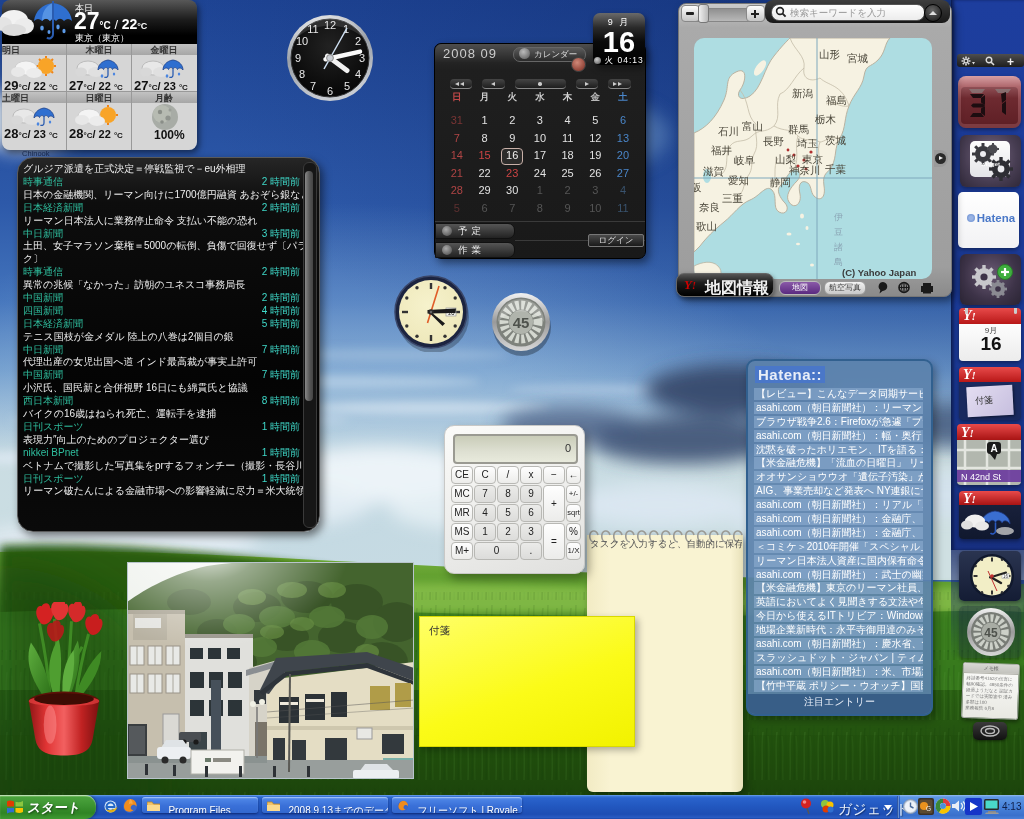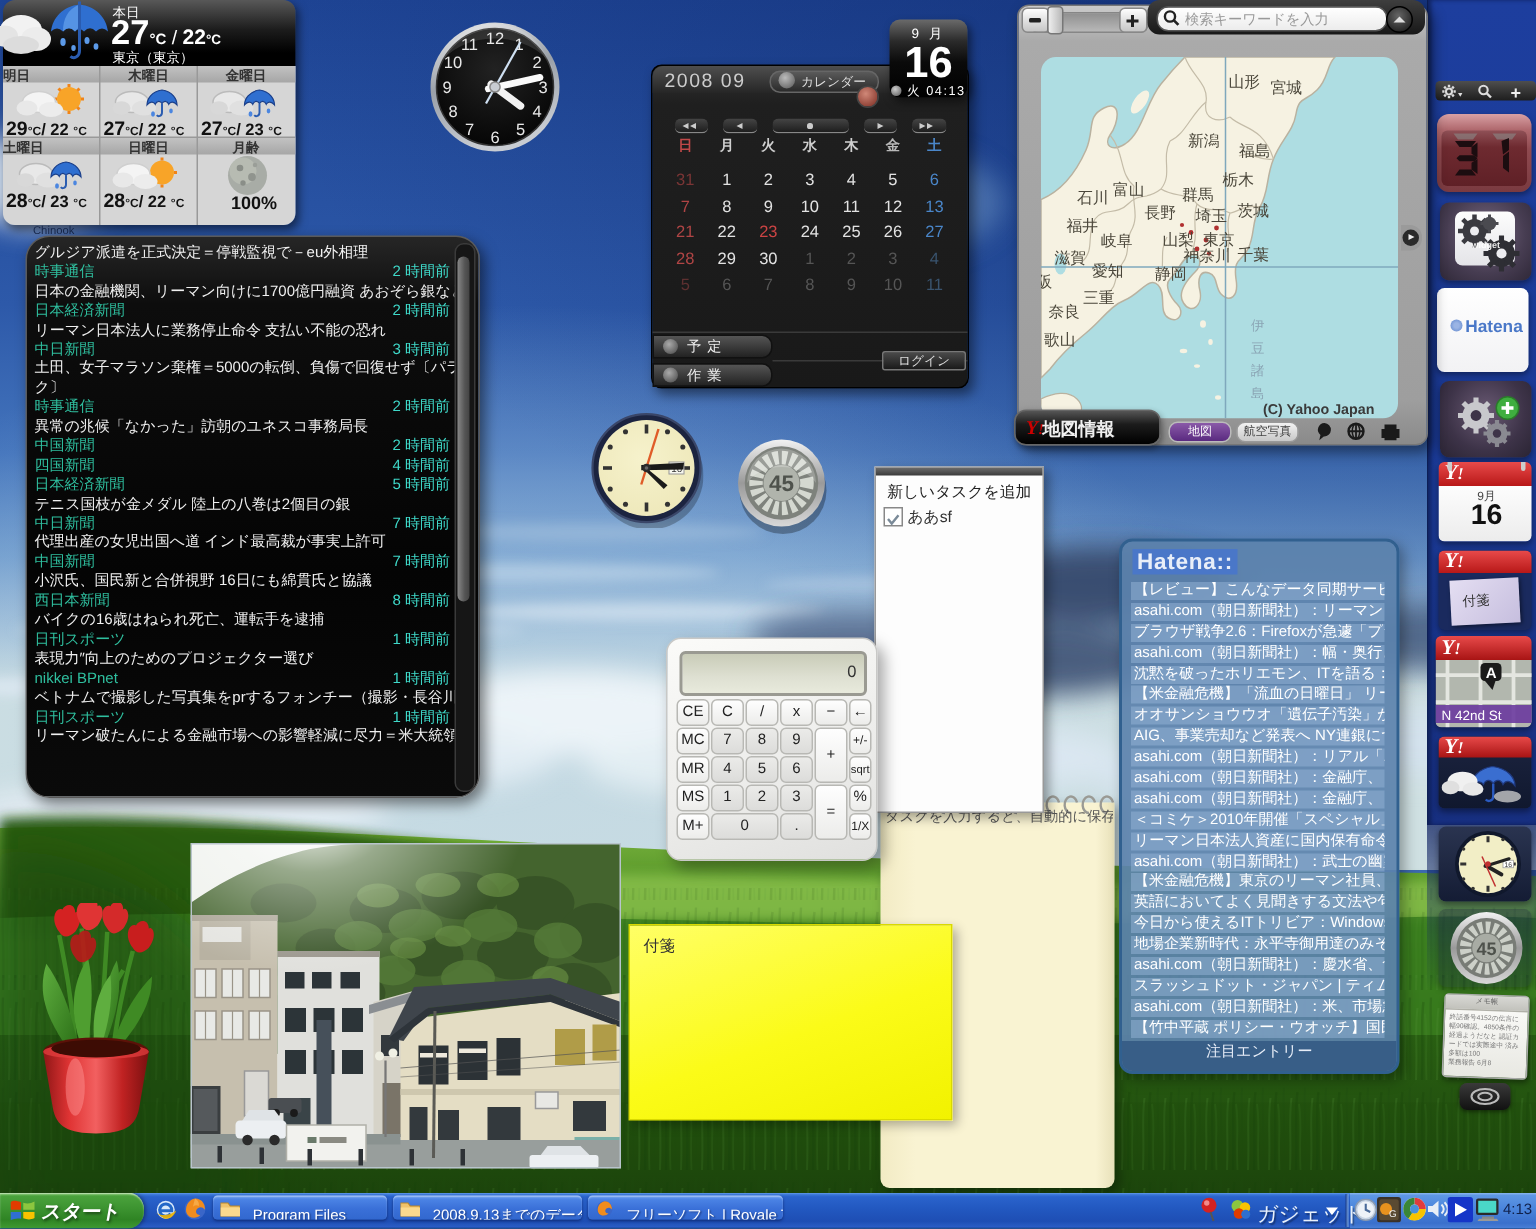--- a/index.html
+++ b/index.html
@@ -445,21 +445,21 @@
  </svg>
 
  <div class="abs" style="left:256px;top:150px;width:14px;height:17px;border-radius:0 8px 8px 0;background:#9a9a9a">
         <div class="abs" style="left:1px;top:3px;width:11px;height:11px;border-radius:50%;background:#2a2a2a">
           <div class="abs" style="left:4px;top:3px;width:0;height:0;border-top:2.8px solid transparent;border-bottom:2.8px solid transparent;border-left:4.5px solid #eee"></div>
         </div>
       </div>
 
  <div class="abs" style="left:-2px;top:273px;width:96px;height:22px;background:linear-gradient(180deg,#555,#1c1c1c 40%,#000);border-radius:8px;border:1px solid #666;box-shadow:1px 2px 4px rgba(0,0,0,0.4)">
   <span style="position:absolute;left:7px;top:3px;font-size:13px;font-weight:bold;color:#c00;font-style:italic;font-family:'Liberation Serif',serif">Y<span style="font-size:10px">!</span></span>
-  <span style="position:absolute;left:18px;top:4px;font-size:12px;font-weight:bold;color:#f0f0f0">地図情報</span>
+  <span style="position:absolute;left:28px;top:4px;font-size:16px;font-weight:bold;color:#f0f0f0">地図情報</span>
  </div>
  <div class="abs" style="left:101px;top:281px;width:40px;height:12px;background:linear-gradient(#8a5aa8,#5a2a80);border:1px solid #bbb;border-radius:6px;text-align:center;font-size:8px;color:#fff;line-height:12px">地図</div>
  <div class="abs" style="left:146px;top:281px;width:40px;height:12px;background:linear-gradient(#f2f2f2,#c8c8c8);border:1px solid #999;border-radius:6px;text-align:center;font-size:8px;color:#444;line-height:12px">航空写真</div>
  <svg class="abs" style="left:199px;top:281px" width="66" height="13" viewBox="0 0 66 13">
   <path d="M6,1 a4.5,4.5 0 1 1 -0.5,9 l-3,2.5 l0.8,-3.5 a4.5,4.5 0 0 1 2.7,-8Z" fill="#1a1a1a"></path>
   <circle cx="27" cy="6.5" r="5" fill="none" stroke="#1a1a1a" stroke-width="1.6"></circle>
         <line x1="22" y1="6.5" x2="32" y2="6.5" stroke="#1a1a1a" stroke-width="1.2"></line>
         <line x1="27" y1="1.5" x2="27" y2="11.5" stroke="#1a1a1a" stroke-width="1.2"></line>
         <ellipse cx="27" cy="6.5" rx="2.5" ry="5" fill="none" stroke="#1a1a1a" stroke-width="1"></ellipse>
   <path d="M44,5 h12 v6 h-12 Z M46,5 v-3 h8 v3 M46,11 v1.5 h8 v-1.5" fill="#1a1a1a"></path>
@@ -631,20 +631,21 @@
  <div class="cnav abs" style="left:173px;top:35px;width:23px">
         <i class="tri tr" style="left:5px"></i>
         <i class="tri tr" style="left:10px"></i>
       </div>
  <div class="abs" style="left:8px;top:47px;width:194px;font-size:9.5px;font-weight:bold">
   <span class="ch" style="color:#c04848">日</span><span class="ch" style="color:#cfcfcf">月</span><span class="ch" style="color:#cfcfcf">火</span><span class="ch" style="color:#cfcfcf">水</span><span class="ch" style="color:#cfcfcf">木</span><span class="ch" style="color:#b8b8b8">金</span><span class="ch" style="color:#4a86c9">土</span>
  </div>
  <div class="abs" style="left:8px;top:66px;width:194px">
   <div class="crow"><span class="cd" style="color:#7a3535">31</span><span class="cd">1</span><span class="cd">2</span><span class="cd">3</span><span class="cd">4</span><span class="cd">5</span><span class="cd" style="color:#4a86c9">6</span></div>
   <div class="crow"><span class="cd" style="color:#b04545">7</span><span class="cd">8</span><span class="cd">9</span><span class="cd">10</span><span class="cd">11</span><span class="cd">12</span><span class="cd" style="color:#4a86c9">13</span></div>
+  <div class="crow"><span class="cd" style="color:#b04545">14</span><span class="cd" style="color:#cc4444">15</span><span class="cd" id="today">16</span><span class="cd">17</span><span class="cd">18</span><span class="cd">19</span><span class="cd" style="color:#4a86c9">20</span></div>
   <div class="crow"><span class="cd" style="color:#b04545">21</span><span class="cd">22</span><span class="cd" style="color:#cc4444">23</span><span class="cd">24</span><span class="cd">25</span><span class="cd">26</span><span class="cd" style="color:#4a86c9">27</span></div>
   <div class="crow"><span class="cd" style="color:#b04545">28</span><span class="cd">29</span><span class="cd">30</span><span class="cd" style="color:#555">1</span><span class="cd" style="color:#555">2</span><span class="cd" style="color:#555">3</span><span class="cd" style="color:#39536e">4</span></div>
   <div class="crow"><span class="cd" style="color:#5e3030">5</span><span class="cd" style="color:#555">6</span><span class="cd" style="color:#555">7</span><span class="cd" style="color:#555">8</span><span class="cd" style="color:#555">9</span><span class="cd" style="color:#555">10</span><span class="cd" style="color:#39536e">11</span></div>
  </div>
  <div class="abs" style="left:0;top:177px;width:210px;height:1px;background:#3a3a3a"></div>
  <div class="abs" style="left:0;top:179px;width:78px;height:14px;background:linear-gradient(#555,#222);border-radius:0 7px 7px 0;border:1px solid #111">
   <div class="abs" style="left:6px;top:1.5px;width:10px;height:10px;border-radius:50%;background:radial-gradient(circle at 40% 35%,#aaa,#444)"></div>
   <div class="abs" style="left:22px;top:1px;font-size:9.5px;color:#eee;letter-spacing:4px">予定</div>
  </div>
  <div class="abs" style="left:0;top:198px;width:78px;height:14px;background:linear-gradient(#555,#222);border-radius:0 7px 7px 0;border:1px solid #111">
@@ -1034,30 +1035,20 @@
           <path d="M104,16 a4.2,5.5 0 1 1 4,-7"></path>
           <path d="M116,16 a4.2,5.5 0 1 1 4,-7"></path>
           <path d="M128,16 a4.2,5.5 0 1 1 4,-7"></path>
           <path d="M140,16 a4.2,5.5 0 1 1 4,-7"></path>
           <path d="M152,16 a4.2,5.5 0 1 1 4,-7"></path>
   </g>
  </svg>
  <div class="abs" style="left:4px;top:12px;width:152px;font-size:9.5px;color:#555;white-space:nowrap;overflow:hidden">タスクを入力すると、自動的に保存されます。</div>
 </div>
 
-<div id="tasks" class="abs" style="left:583px;top:311px;width:111px;height:229px;background:#fdfdfd;border:1px solid #999;box-shadow:3px 3px 7px rgba(0,0,0,0.35)">
- <div class="abs" style="left:0;top:0;width:111px;height:5px;background:linear-gradient(#6a6a6a,#3a3a3a)"></div>
- <div class="abs" style="left:0;top:9px;width:111px;text-align:center;font-size:10.5px;color:#222">新しいタスクを追加</div>
- <div class="abs" style="left:5px;top:26px;width:11px;height:11px;background:#fff;border:1px solid #888">
-  <svg width="11" height="11" viewBox="0 0 11 11">
-          <path d="M2,5 L4.5,8 L9,2.5" stroke="#7a8a98" stroke-width="1.6" fill="none"></path>
-        </svg>
- </div>
- <div class="abs" style="left:21px;top:26px;font-size:10.5px;color:#333">ああsf</div>
-</div>
 
 <div id="calc" class="abs" style="left:444px;top:425px;width:139px;height:147px;border-radius:10px;background:linear-gradient(160deg,#fbfbf9,#ececea 60%,#e0e0de);border:1px solid #c8c8c6;box-shadow:4px 5px 10px rgba(0,0,0,0.35)">
  <div class="abs" style="left:8px;top:8px;width:121px;height:26px;border-radius:4px;background:linear-gradient(#c9ccb8,#dee0d2 60%,#e8eadc);border:2px solid #9a9a92">
   <div class="abs" style="right:5px;top:6px;font-size:11px;color:#333">0</div>
  </div>
  <div class="cb" style="left:6px;top:40px">CE</div>
       <div class="cb" style="left:29px;top:40px">C</div>
       <div class="cb" style="left:52px;top:40px">/</div>
       <div class="cb" style="left:75px;top:40px">x</div>
       <div class="cb" style="left:98px;top:40px">−</div>

